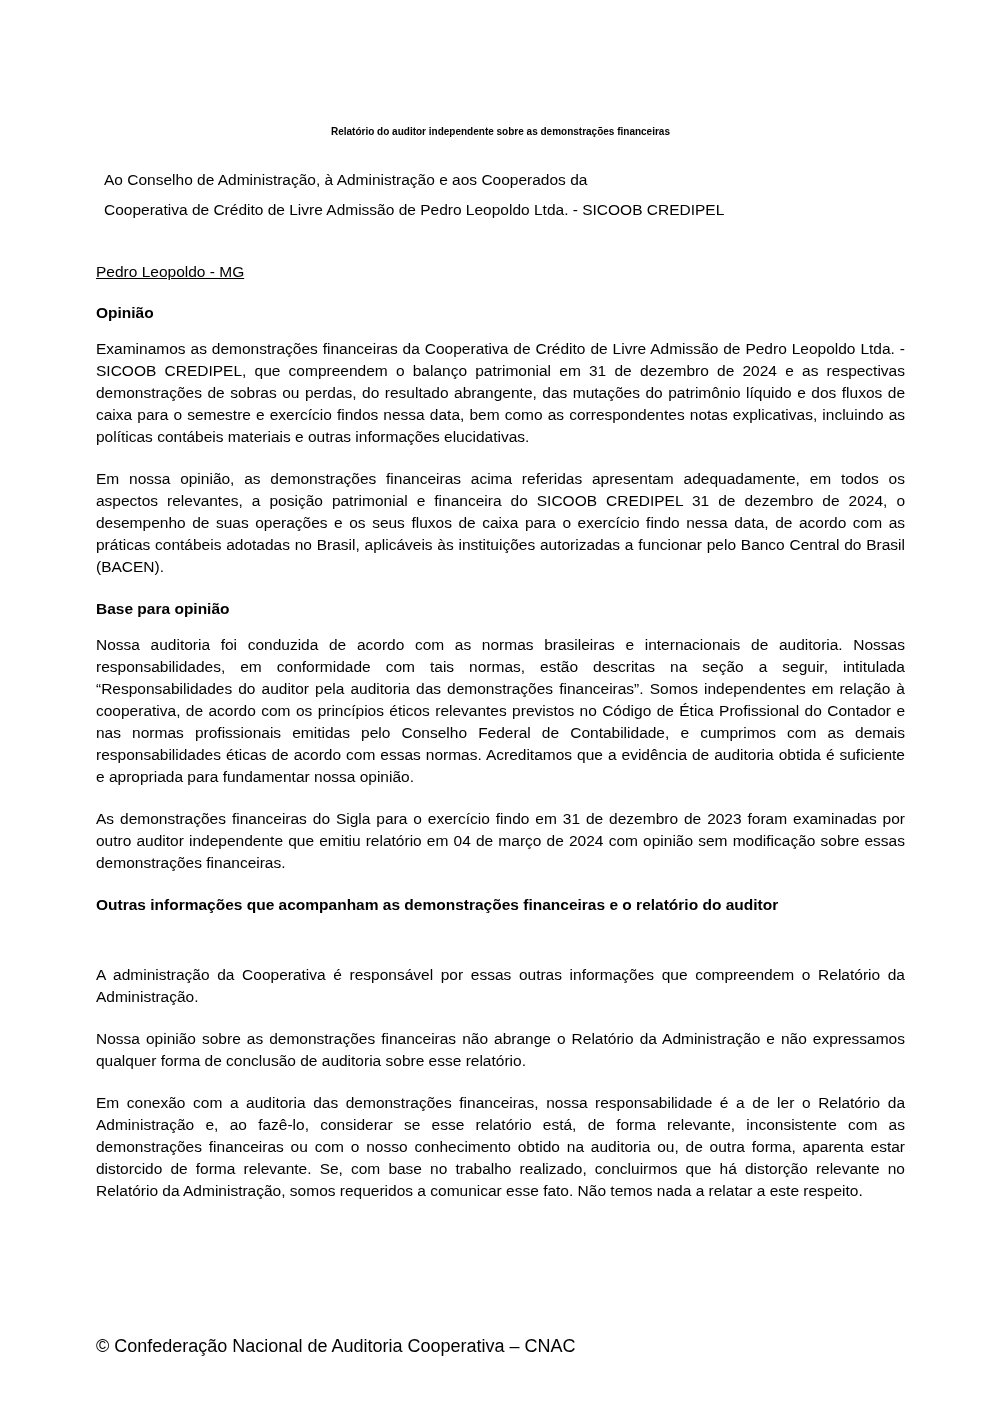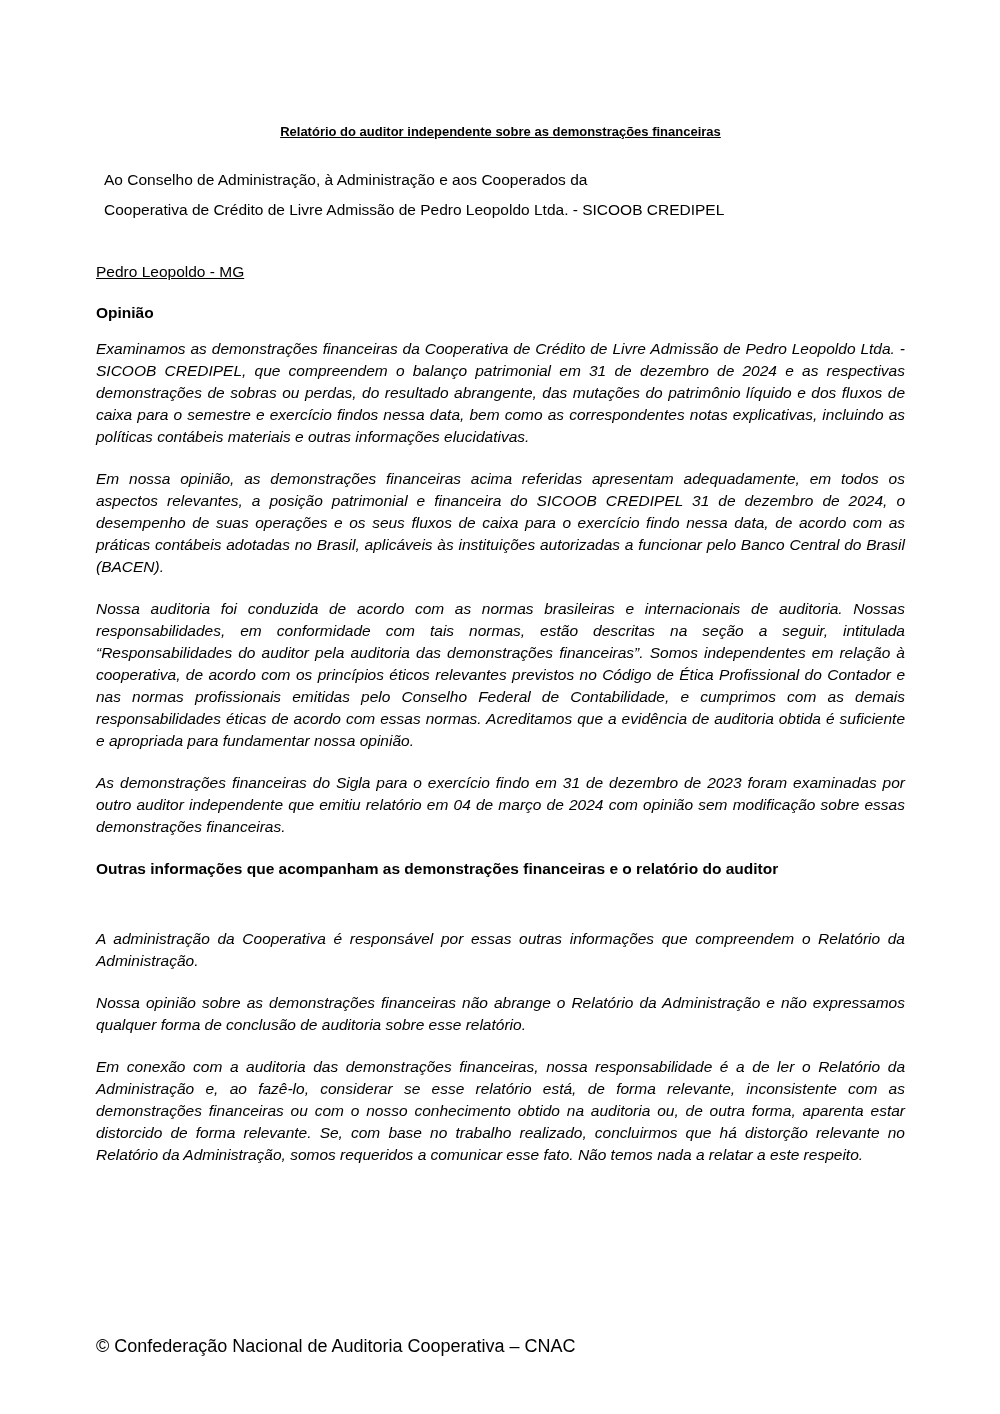--- a/index.html
+++ b/index.html
@@ -10,41 +10,39 @@
     box-sizing: border-box;
     background: #ffffff;
     color: #000000;
     font-family: "Liberation Sans", sans-serif;
     font-size: 15.5px;
     line-height: 22px;
     padding: 121px 95px 0 96px;
     overflow: hidden;
   }
   .doc-title {
-    font-size: 13px;
+    font-size: 10px;
     font-weight: bold;
     text-align: center;
     margin: 0 0 26px 0;
-    text-decoration: underline;
   }
   .addr-block p { margin: 8px; }
   .location {
     margin: 40px 0 19px 0;
   }
   .location .u { text-decoration: underline; text-align: center; }
   h2.sec-heading {
     font-size: 15.5px;
     font-weight: bold;
     margin: 0 0 14px 0;
   }
   h2.gap-after { margin-bottom: 48px; }
   p.body {
     margin: 0 0 20px 0;
     text-align: justify;
-    font-style: italic;
   }
   h2.sec-heading { margin-top: 0; }
   p.body:last-of-type { margin-bottom: 16px; }
   .footer {
     position: absolute;
     left: 96px;
     top: 1338px;
     font-size: 18px;
     line-height: 16px;
     color: #000000;
@@ -61,20 +59,21 @@
     <p>Ao Conselho de Administração, à Administração e aos Cooperados da</p>
     <p>Cooperativa de Crédito de Livre Admissão de Pedro Leopoldo Ltda. - SICOOB CREDIPEL</p>
   </div>
 
   <p class="location"><span class="u">Pedro Leopoldo - MG</span></p>
 
   <h2 class="sec-heading">Opinião</h2>
   <p class="body">Examinamos as demonstrações financeiras da Cooperativa de Crédito de Livre Admissão de Pedro Leopoldo Ltda. - SICOOB CREDIPEL, que compreendem o balanço patrimonial em 31 de dezembro de 2024 e as respectivas demonstrações de sobras ou perdas, do resultado abrangente, das mutações do patrimônio líquido e dos fluxos de caixa para o semestre e exercício findos nessa data, bem como as correspondentes notas explicativas, incluindo as políticas contábeis materiais e outras informações elucidativas.</p>
   <p class="body">Em nossa opinião, as demonstrações financeiras acima referidas apresentam adequadamente, em todos os aspectos relevantes, a posição patrimonial e financeira do SICOOB CREDIPEL 31 de dezembro de 2024, o desempenho de suas operações e os seus fluxos de caixa para o exercício findo nessa data, de acordo com as práticas contábeis adotadas no Brasil, aplicáveis às instituições autorizadas a funcionar pelo Banco Central do Brasil (BACEN).</p>
 
+  <h2 class="sec-heading">Base para opinião</h2>
   <p class="body">Nossa auditoria foi conduzida de acordo com as normas brasileiras e internacionais de auditoria. Nossas responsabilidades, em conformidade com tais normas, estão descritas na seção a seguir, intitulada “Responsabilidades do auditor pela auditoria das demonstrações financeiras”. Somos independentes em relação à cooperativa, de acordo com os princípios éticos relevantes previstos no Código de Ética Profissional do Contador e nas normas profissionais emitidas pelo Conselho Federal de Contabilidade, e cumprimos com as demais responsabilidades éticas de acordo com essas normas. Acreditamos que a evidência de auditoria obtida é suficiente e apropriada para fundamentar nossa opinião.</p>
 
   <p class="body">As demonstrações financeiras do Sigla para o exercício findo em 31 de dezembro de 2023 foram examinadas por outro auditor independente que emitiu relatório em 04 de março de 2024 com opinião sem modificação sobre essas demonstrações financeiras.</p>
 
   <h2 class="sec-heading gap-after">Outras informações que acompanham as demonstrações financeiras e o relatório do auditor</h2>
   <p class="body">A administração da Cooperativa é responsável por essas outras informações que compreendem o Relatório da Administração.</p>
   <p class="body">Nossa opinião sobre as demonstrações financeiras não abrange o Relatório da Administração e não expressamos qualquer forma de conclusão de auditoria sobre esse relatório.</p>
   <p class="body">Em conexão com a auditoria das demonstrações financeiras, nossa responsabilidade é a de ler o Relatório da Administração e, ao fazê-lo, considerar se esse relatório está, de forma relevante, inconsistente com as demonstrações financeiras ou com o nosso conhecimento obtido na auditoria ou, de outra forma, aparenta estar distorcido de forma relevante. Se, com base no trabalho realizado, concluirmos que há distorção relevante no Relatório da Administração, somos requeridos a comunicar esse fato. Não temos nada a relatar a este respeito.</p>
 
   <div class="footer">© Confederação Nacional de Auditoria Cooperativa – CNAC</div>

